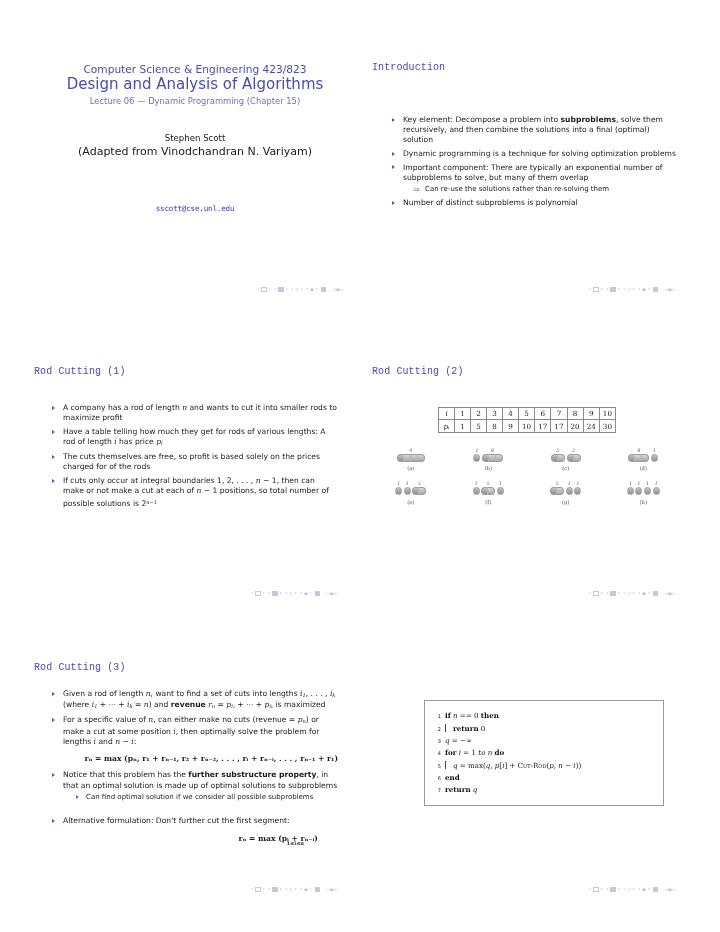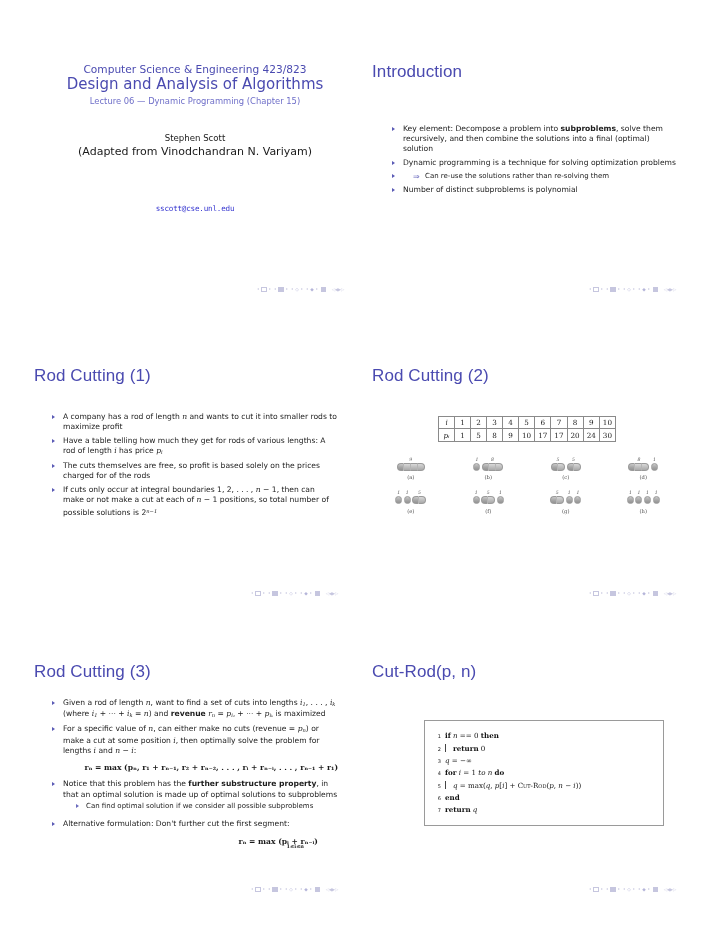--- a/index.html
+++ b/index.html
@@ -29,22 +29,22 @@
   
   #slide-title      { left: 40px;  top: 62px; }
   #slide-intro      { left: 372px; top: 62px; }
   #slide-rc1        { left: 34px;  top: 366px; }
   #slide-rc2        { left: 372px; top: 366px; }
   #slide-rc3        { left: 34px;  top: 662px; }
   #slide-cutrod     { left: 372px; top: 662px; }
 
   .frame-title {
     color: #4a4ab0;
-    font-size: 17px;
-    font-family: Liberation Sans, sans-serif;
+    font-size: 10px;
+    font-family: Liberation Mono, monospace;
     letter-spacing: 0.1px;
     white-space: nowrap;
   }
   #slide-rc1 .frame-title,
   #slide-rc2 .frame-title,
   #slide-rc3 .frame-title,
   #slide-cutrod .frame-title {
     margin: 0 0 0 0;
   }
 
@@ -119,21 +119,21 @@
     list-style: none;
     margin: 2px 0 3px 0;
     padding: 0 0 0 13px;
   }
   ul.b2 > li {
     position: relative;
     padding-left: 10px;
     font-size: 7.0px;
     line-height: 9.6px;
     color: #1c1c1c;
-    margin-bottom: 8px;
+    margin-bottom: 14px;
   }
   ul.b2 > li > .tri2 {
     position: absolute;
     left: 0px;
     top: 2.4px;
     width: 0; height: 0;
     border-left: 3px solid #6b6bbe;
     border-top: 2.1px solid transparent;
     border-bottom: 2.1px solid transparent;
   }
@@ -360,21 +360,21 @@
       <span class="navdots">◁◀▶▷</span>
     </div>
   </div>
 
   <div class="slide" id="slide-intro">
     <div class="frame-title">Introduction</div>
     <div class="bodyblock">
       <ul class="b">
         <li><span class="tri"></span><span>Key element: Decompose a problem into <b class="bold">subproblems</b>, solve them recursively, and then combine the solutions into a final (optimal) solution</span></li>
         <li><span class="tri"></span><span>Dynamic programming is a technique for solving optimization problems</span></li>
-        <li><span class="tri"></span>
+        <li><span class="tri"></span><span>Important component: There are typically an exponential number of subproblems to solve, but many of them overlap</span>
           <div class="arrowitem"><span class="arr">⇒</span><span>Can re-use the solutions rather than re-solving them</span></div>
         </li>
         <li><span class="tri"></span><span>Number of distinct subproblems is polynomial</span></li>
       </ul>
     </div>
     <div class="navbar">
       <span class="navarrow left"></span>
       <span class="navsq"></span>
       <span class="navarrow right"></span>
       <span class="navarrow left"></span>
@@ -682,21 +682,20 @@
       <span class="navarrow right"></span>
       <span class="navarrow left"></span>
       <span class="navicon">◆</span>
       <span class="navarrow right"></span>
       <span class="navsq filled"></span>
       <span class="navdots">◁◀▶▷</span>
     </div>
   </div>
 
   <div class="slide" id="slide-cutrod">
-    <div class="frame-title">Cut-Rod(p, n)</div>
     <div class="algbox" id="alg-box">
         <div class="algline">
           <span class="lineno">1</span>
           <span><span class="kw">if</span> <span class="mathi">n</span> == 0 <span class="kw">then</span></span>
         </div>
         <div class="algline">
           <span class="lineno">2</span>
           <span class="indentbar"></span>
           <span><span class="kw">return</span> 0</span>
         </div>

